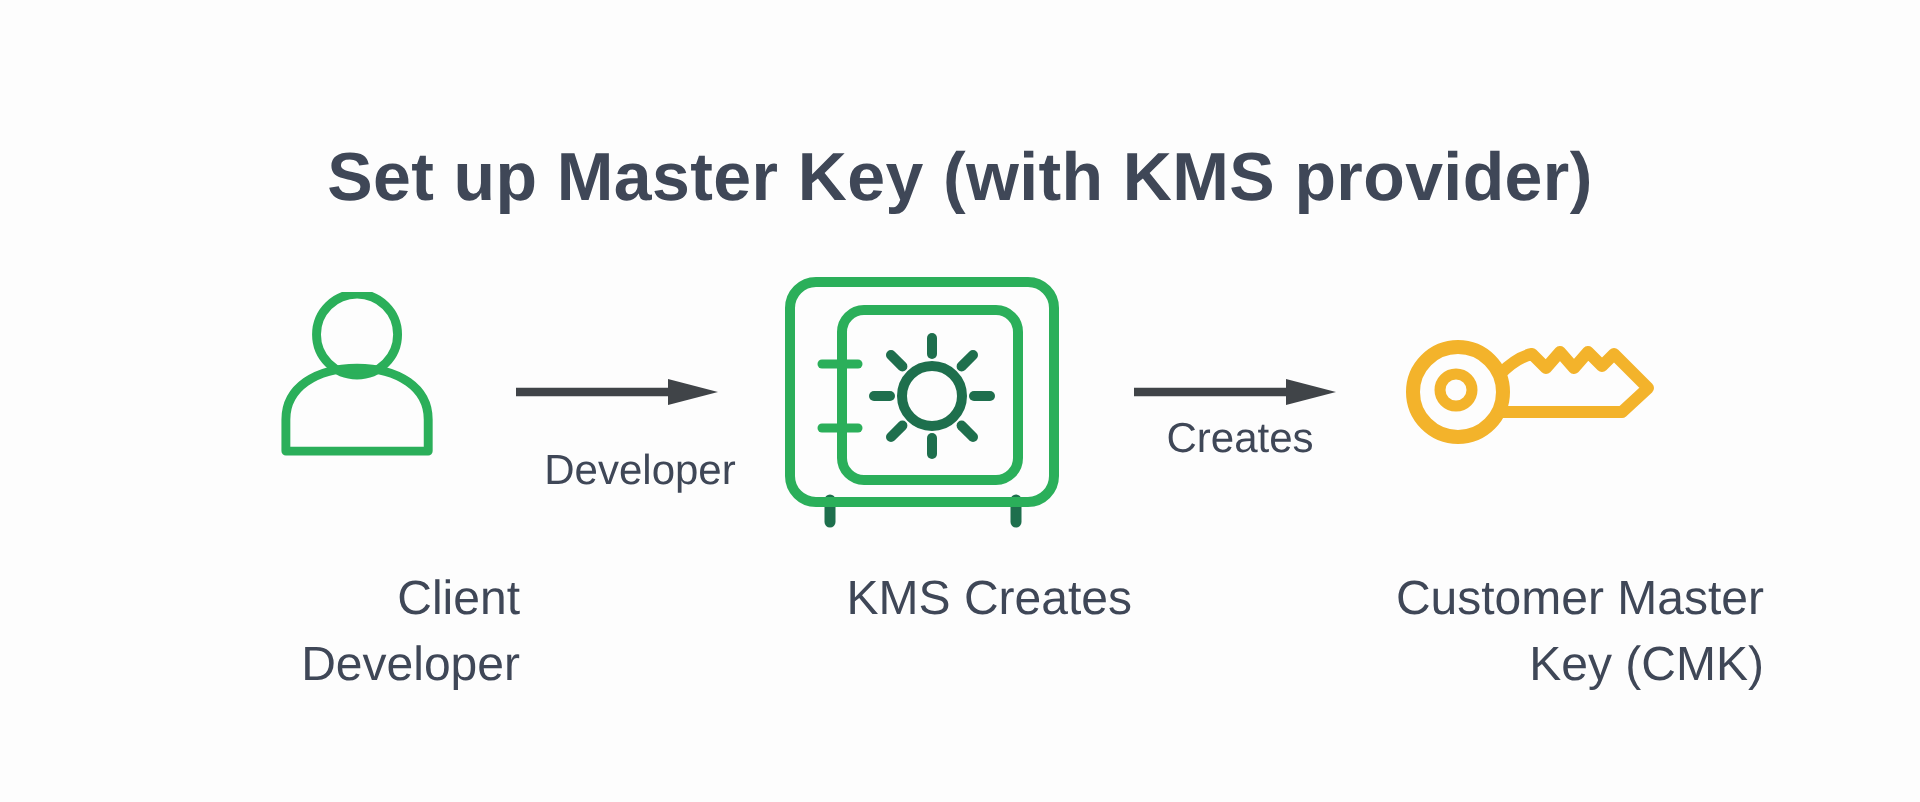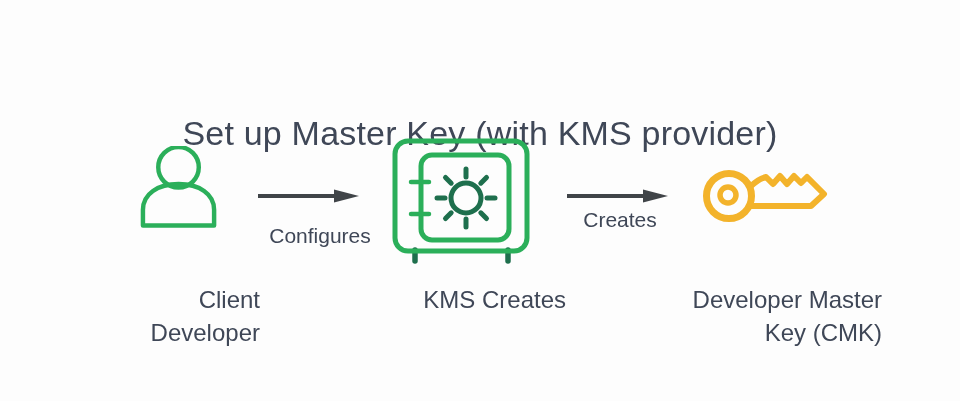--- a/index.html
+++ b/index.html
@@ -17,24 +17,23 @@
     font-family:"Liberation Sans", sans-serif;
     position:relative;
     overflow:hidden;
     color:var(--ink);
   }
   .abs{position:absolute;}
   .diagram-title{
     left:0;right:0;top:70px;
     text-align:center;
     font-size:34px;
-    font-weight:400;
+    font-weight:700;
     letter-spacing:0.2px;
     color:var(--ink);
-    margin-top:44px;
   }
   .icon-box svg{display:block;width:100%;height:100%;}
   .stroke{fill:none;stroke-linecap:round;}
   .g{stroke:var(--green);}
   .gd{stroke:var(--green-dark);}
   .y{stroke:var(--yellow);}
   .edge-line{stroke:var(--arrow);}
   .edge-head{fill:var(--arrow);}
   .edge-label{
     font-size:21px;
@@ -59,21 +58,21 @@
     <path class="stroke g" stroke-linejoin="round" stroke-width="4.5" d="M5 80 L5 64 C5 48 20 38 41 38 C62 38 77 48 77 64 L77 80 Z"></path>
   </svg>
 </div>
 
 <div class="abs" style="left:256px;top:188px;width:104px;height:16px;">
   <svg viewBox="0 0 104 16" width="104" height="16" xmlns="http://www.w3.org/2000/svg">
     <line class="edge-line" x1="2" y1="8" x2="80" y2="8" stroke-width="4.2"></line>
     <polygon class="edge-head" points="78,1.5 103,8 78,14.5"></polygon>
   </svg>
 </div>
-<div class="abs edge-label" style="left:250px;top:224px;width:140px;">Configures</div>
+<div class="abs edge-label" style="left:250px;top:224px;width:140px;">Developer</div>
 
 <div class="abs icon-box" style="left:392px;top:138px;width:138px;height:126px;">
   <svg viewBox="0 0 138 126" xmlns="http://www.w3.org/2000/svg">
     <line class="stroke gd" x1="23" y1="112" x2="23" y2="123" stroke-width="5.5"></line>
     <line class="stroke gd" x1="116" y1="112" x2="116" y2="123" stroke-width="5.5"></line>
     <rect class="stroke g" x="3" y="3" width="132" height="110" rx="13" stroke-width="5"></rect>
     <rect class="stroke g" x="29" y="17" width="88" height="85" rx="11" stroke-width="5"></rect>
     <line class="stroke g" x1="19" y1="44" x2="37" y2="44" stroke-width="4.5"></line>
     <line class="stroke g" x1="19" y1="76" x2="37" y2="76" stroke-width="4.5"></line>
     <circle class="stroke gd" cx="74" cy="60" r="15" stroke-width="5"></circle>
@@ -99,13 +98,13 @@
 <div class="abs icon-box" style="left:702px;top:164px;width:126px;height:66px;">
   <svg viewBox="0 0 126 66" xmlns="http://www.w3.org/2000/svg">
     <circle class="stroke y" cx="27" cy="32" r="22.5" stroke-width="7"></circle>
     <circle class="stroke y" cx="26" cy="31" r="8" stroke-width="5.5"></circle>
     <path class="stroke y" stroke-linejoin="round" stroke-width="6" d="M48 23 C54 17 59 14 64 13 L71 20 L78 12 L85 20 L92 12 L99 19 L105 13 L112 20 L122 30 L109 42 L48 42"></path>
   </svg>
 </div>
 
 <div class="abs node-label" style="left:100px;top:283px;width:160px;">Client Developer</div>
 <div class="abs node-label" style="left:360px;top:283px;width:206px;">KMS Creates</div>
-<div class="abs node-label" style="left:650px;top:283px;width:232px;">Developer Master Key (CMK)</div>
+<div class="abs node-label" style="left:650px;top:283px;width:232px;">Customer Master Key (CMK)</div>
 
 </body></html>

